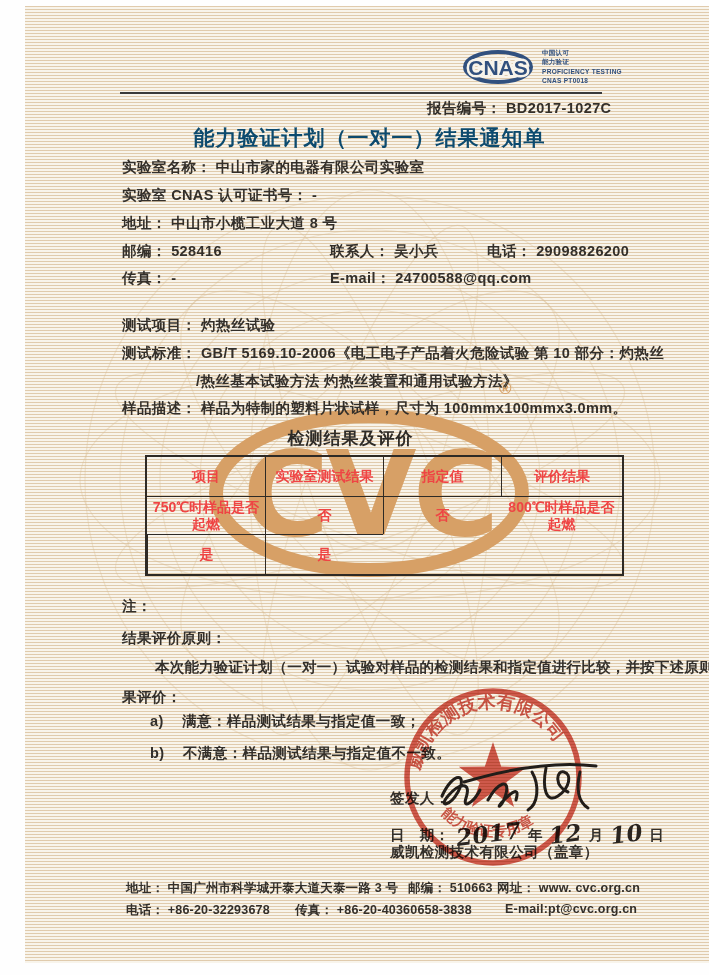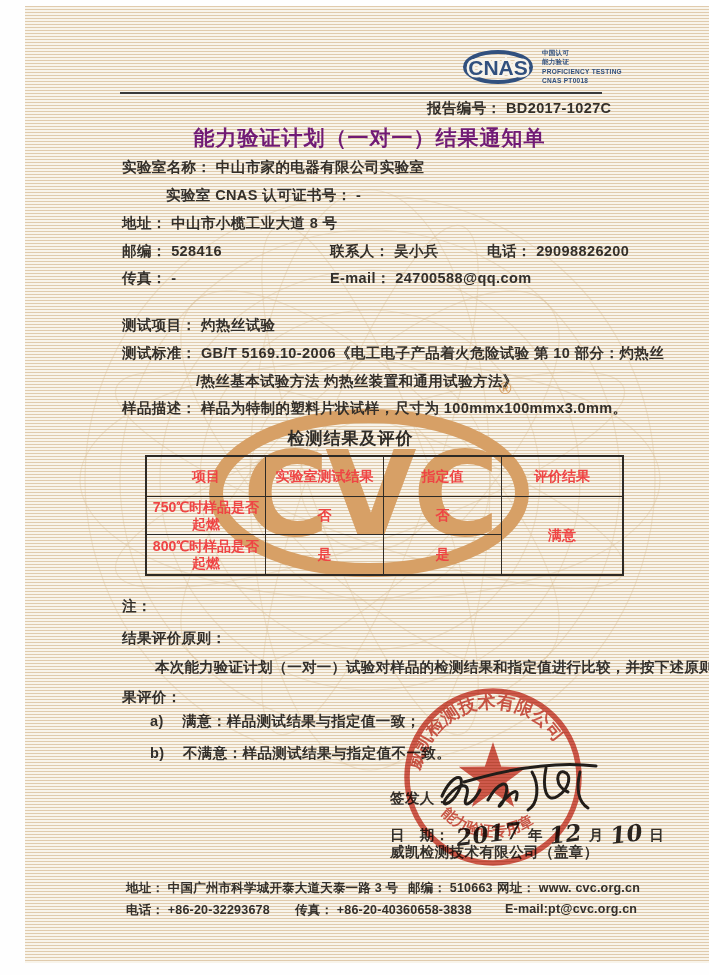--- a/index.html
+++ b/index.html
@@ -21,21 +21,21 @@
   .rosette{position:absolute;z-index:1;pointer-events:none;}
   .watermark{position:absolute;left:203px;top:407px;z-index:1;}
   .registered{position:absolute;left:499px;top:379px;z-index:1;
     font-size:17px;font-weight:bold;color:#d7a066;}
   .content{position:absolute;inset:0;z-index:2;}
   .line{position:absolute;white-space:nowrap;font-size:14.5px;font-weight:600;
     color:#332f2a;letter-spacing:.4px;}
   .ftr{font-size:12.5px;letter-spacing:.2px;}
   .title{position:absolute;left:0;top:124px;width:709px;text-align:center;
     padding-left:30px;box-sizing:border-box;
-    font-size:21px;font-weight:700;letter-spacing:1px;color:#701a75;}
+    font-size:21px;font-weight:700;letter-spacing:1px;color:#0c4a6e;}
   .h2{position:absolute;left:0;top:427px;width:645px;text-align:center;
     padding-left:56px;box-sizing:border-box;
     font-size:17px;font-weight:700;letter-spacing:1px;color:#2e2b27;}
   .hrule{position:absolute;left:120px;top:92px;width:482px;height:2px;
     background:#3a3a3a;}
   
   .cnas{position:absolute;left:460px;top:43px;display:flex;align-items:center;gap:6px;}
   .cnas-txt{display:flex;flex-direction:column;gap:1px;color:#31507e;}
   .cnas-txt span{font-size:6.5px;font-weight:700;letter-spacing:.3px;line-height:1.25;}
   
@@ -109,21 +109,21 @@
     <span>报告编号：</span>
     <span>BD2017-1027C</span>
   </div>
 
   <div class="title">能力验证计划（一对一）结果通知单</div>
 
   <div class="line" style="left:122px;top:158px;">
     <span>实验室名称：</span>
     <span>中山市家的电器有限公司实验室</span>
   </div>
-  <div class="line" style="left:122px;top:186px;margin-left:44px;">
+  <div class="line" style="left:122px;top:186px;">
     <span>实验室 CNAS 认可证书号：</span>
     <span>-</span>
   </div>
   <div class="line" style="left:122px;top:214px;">
     <span>地址：</span>
     <span>中山市小榄工业大道 8 号</span>
   </div>
   <div class="line" style="left:122px;top:242px;">
     <span>邮编：</span>
     <span>528416</span>
@@ -165,21 +165,20 @@
 
   <div class="rtable">
     <div class="cell r1 c1">项目</div>
     <div class="cell r1">实验室测试结果</div>
     <div class="cell r1">指定值</div>
     <div class="cell r1">评价结果</div>
 
     <div class="cell c1">750℃时样品是否起燃</div>
     <div class="cell">否</div>
     <div class="cell">否</div>
-    <div class="cell eval">满意</div>
 
     <div class="cell c1">800℃时样品是否起燃</div>
     <div class="cell">是</div>
     <div class="cell">是</div>
   </div>
 
   <div class="line" style="left:122px;top:597px;">注：</div>
   <div class="line" style="left:122px;top:629px;">结果评价原则：</div>
   <div class="line" style="left:155px;top:658px;letter-spacing:0.2px;">本次能力验证计划（一对一）试验对样品的检测结果和指定值进行比较，并按下述原则进行结</div>
   <div class="line" style="left:122px;top:688px;">果评价：</div>

